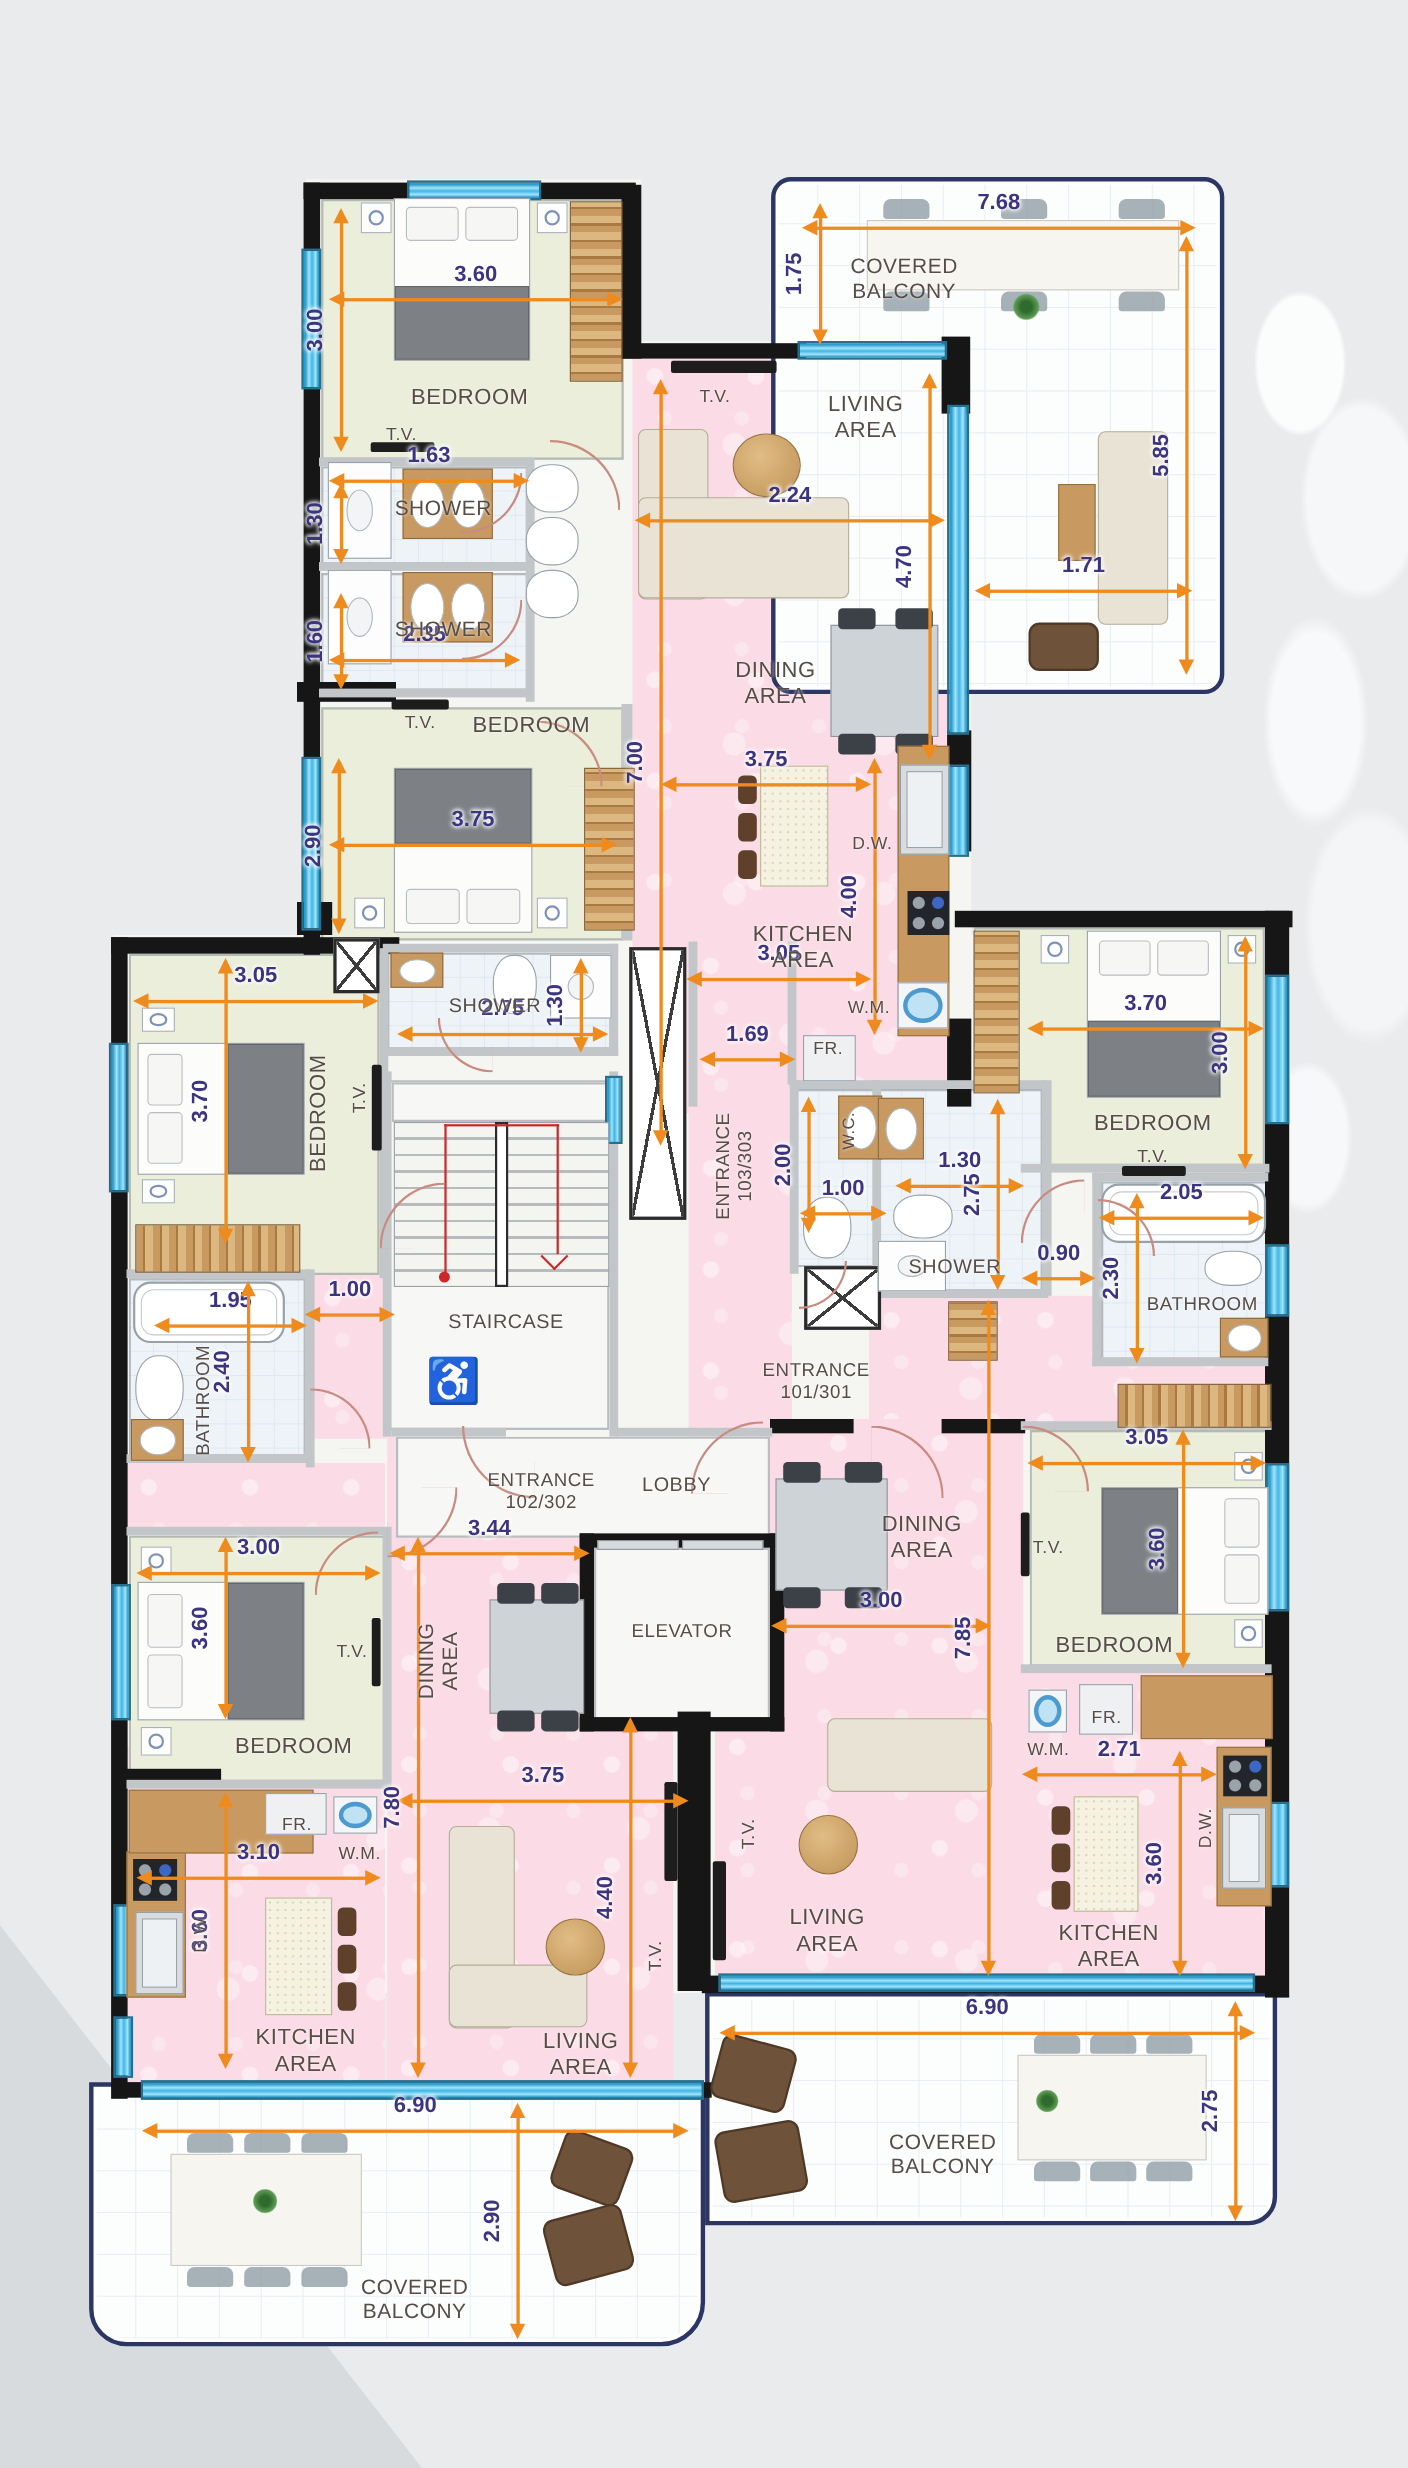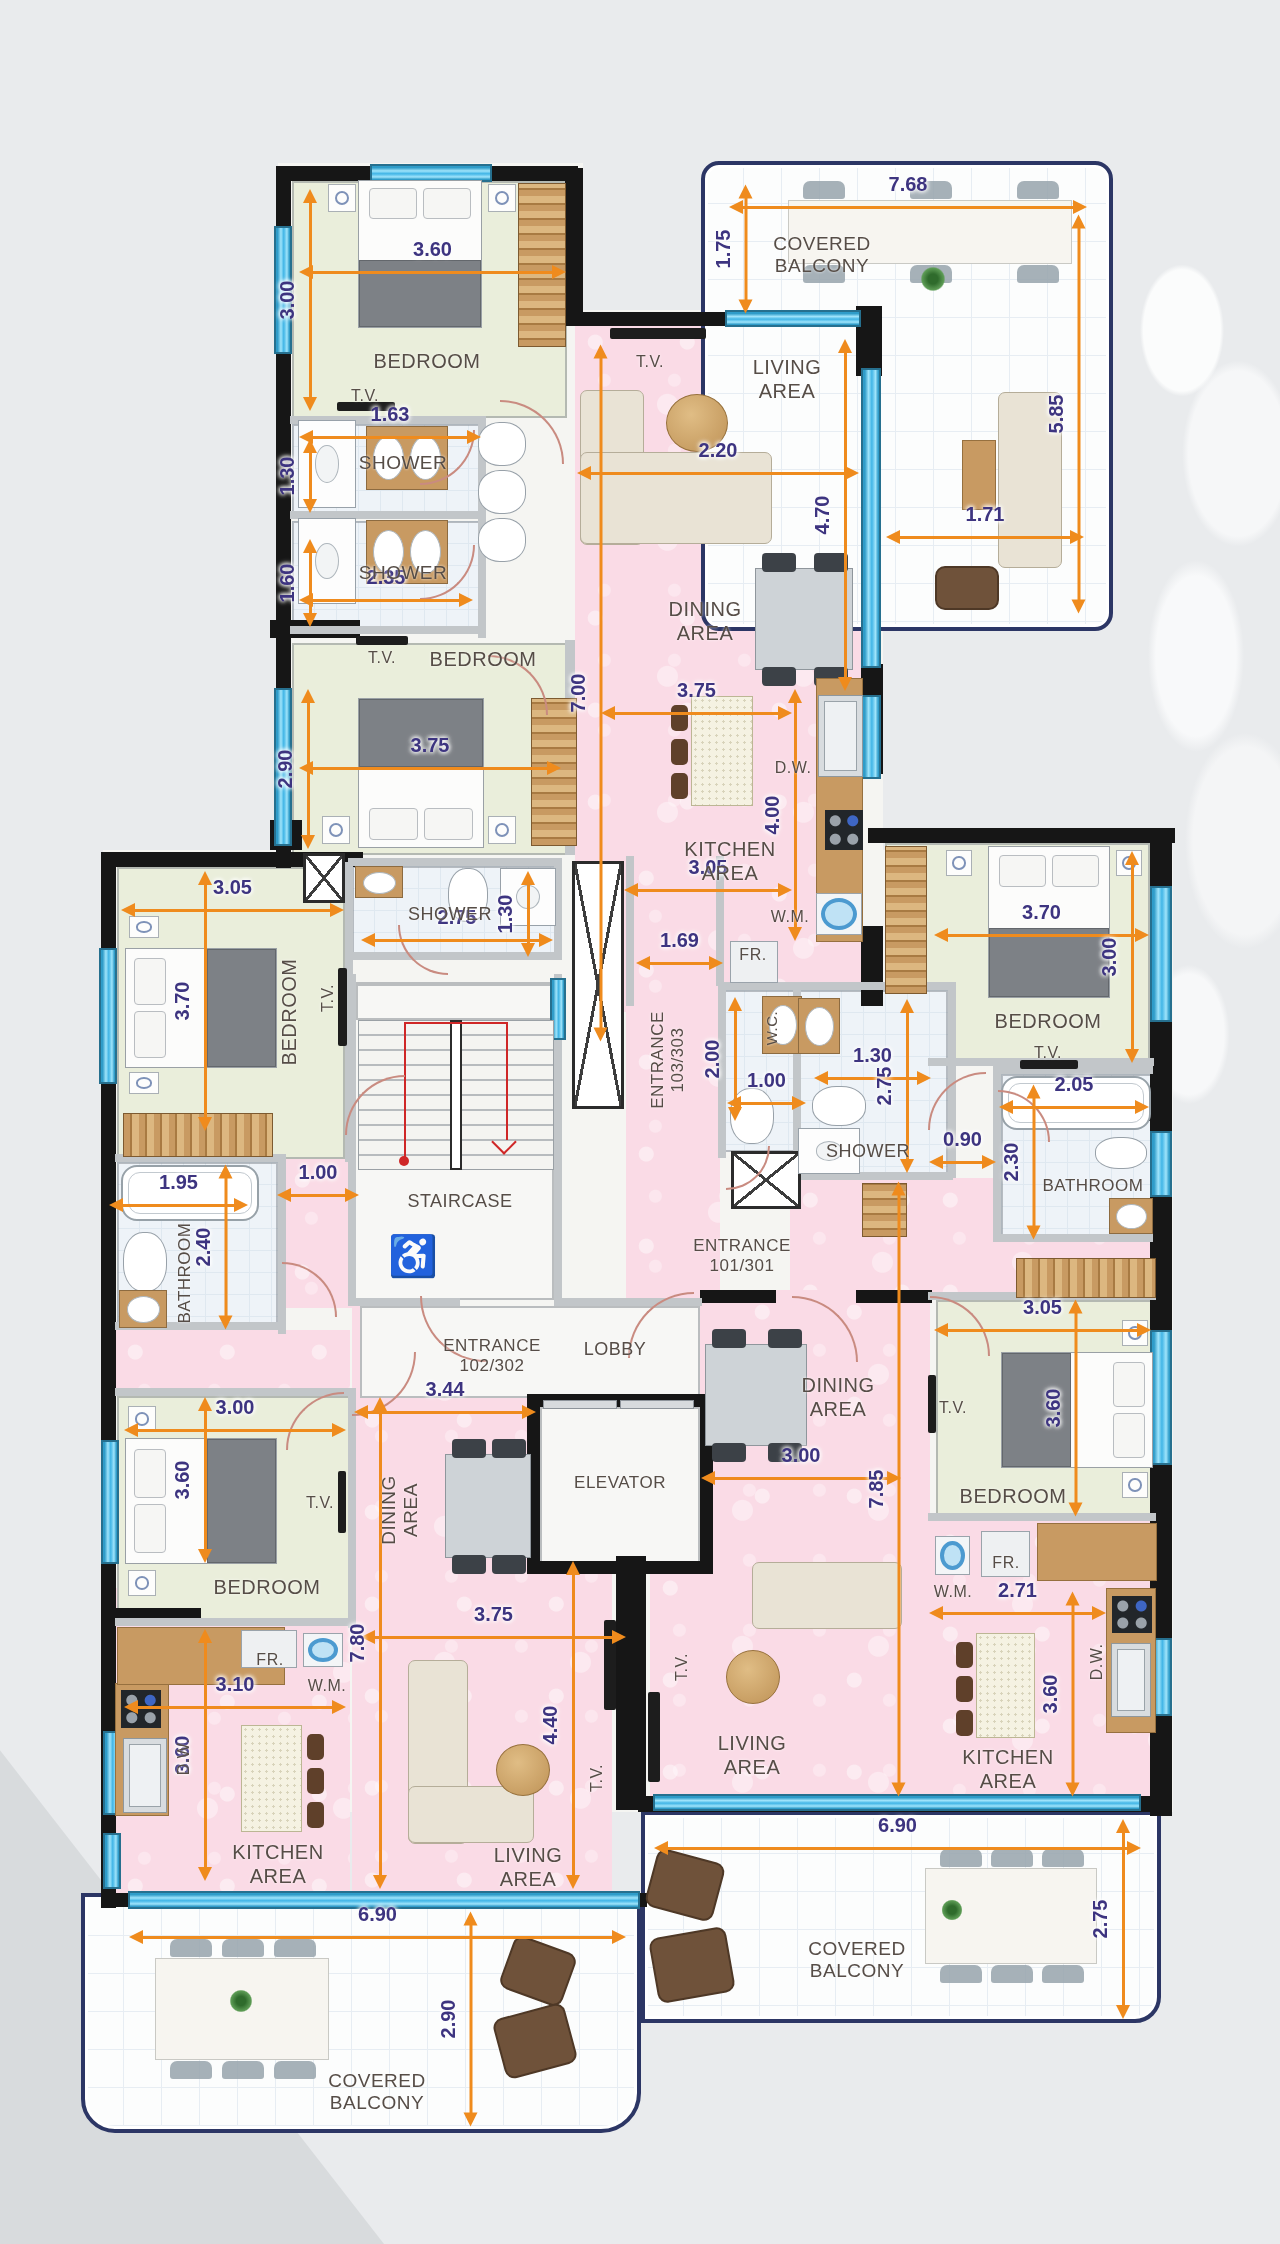--- a/index.html
+++ b/index.html
@@ -476,21 +476,21 @@
       <div class="dim" style="width: 260px; left: 300px; top: 757px;">
         <div class="ln"></div>
         <div class="a al"></div>
         <div class="a ar"></div>
         <span class="dimlbl">3.75</span>
       </div>
       <div class="dim" style="width: 280px; left: 578px; top: 462px;">
         <div class="ln"></div>
         <div class="a al"></div>
         <div class="a ar"></div>
-        <span class="dimlbl">2.20</span>
+        <span class="dimlbl">2.24</span>
       </div>
       <div class="dim" style="width: 356px; left: 730px; top: 196px;">
         <div class="ln"></div>
         <div class="a al"></div>
         <div class="a ar"></div>
         <span class="dimlbl">7.68</span>
       </div>
       <div class="dim" style="width: 196px; left: 887px; top: 526px;">
         <div class="ln"></div>
         <div class="a al"></div>
@@ -538,21 +538,21 @@
         <div class="a al"></div>
         <div class="a ar"></div>
         <span class="dimlbl">1.30</span>
       </div>
       <div class="dim" style="width: 65px; left: 930px; top: 1151px;">
         <div class="ln"></div>
         <div class="a al"></div>
         <div class="a ar"></div>
         <span class="dimlbl">0.90</span>
       </div>
-      <div class="dim" style="width: 137px; left: 110px; top: 1194px;">
+      <div class="dim" style="width: 137px; left: 141px; top: 1194px;">
         <div class="ln"></div>
         <div class="a al"></div>
         <div class="a ar"></div>
         <span class="dimlbl">1.95</span>
       </div>
       <div class="dim" style="width: 80px; left: 278px; top: 1184px;">
         <div class="ln"></div>
         <div class="a al"></div>
         <div class="a ar"></div>
         <span class="dimlbl">1.00</span>

